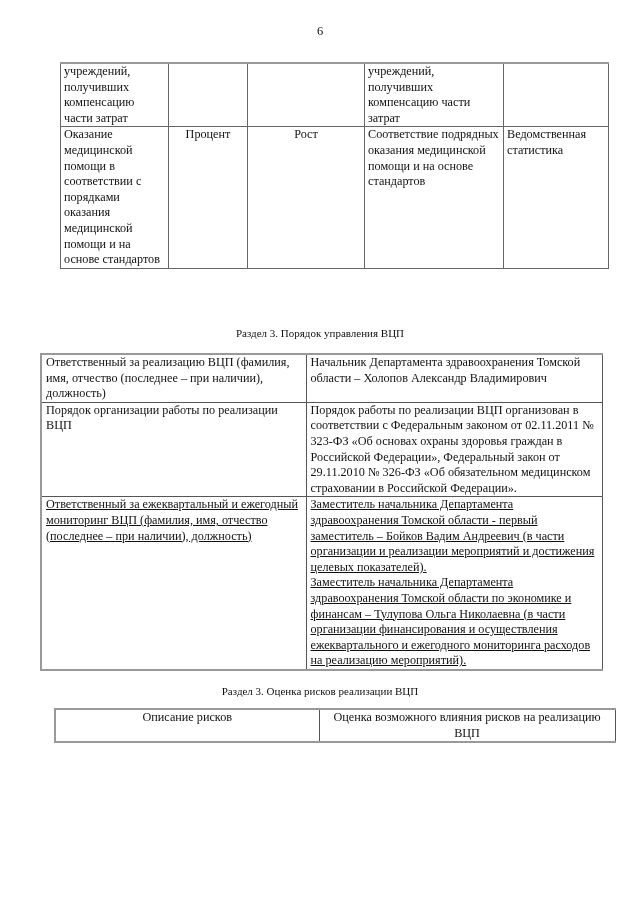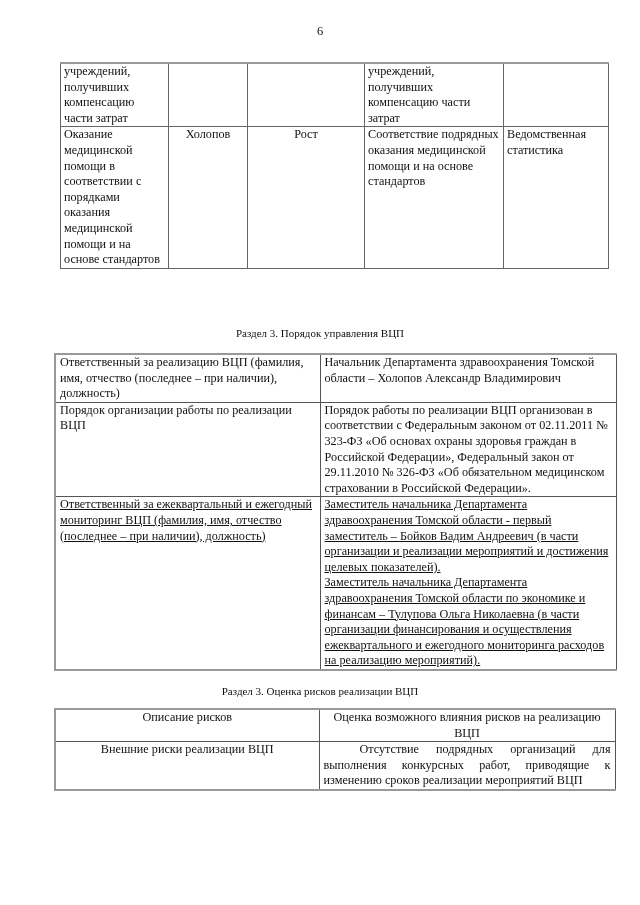--- a/index.html
+++ b/index.html
@@ -51,21 +51,21 @@
       left: 0;
       width: 640px;
       text-align: center;
       font-size: 11px;
     }
     #sec3 { top: 326px; }
     #sec4 { top: 684px; }
 
     
     #t2 {
-      left: 54px;
+      left: 40px;
       top: 353px;
       width: 561px;
     }
     #t2 td { padding: 0 4px; }
     #t2 tr:first-child td { border-top: 2px solid #999; }
     #t2 tr td:first-child { border-left: 2px solid #999; }
     #t2 tr:last-child td { border-bottom: 2px solid #999; text-decoration: underline; }
 
     
     #t3 {
@@ -100,21 +100,21 @@
   <tbody>
       <tr class="top">
     <td>учреждений, получивших компенсацию части затрат</td>
     <td class="c"></td>
     <td class="c"></td>
     <td>учреждений, получивших компенсацию части затрат</td>
     <td></td>
   </tr>
   <tr>
     <td>Оказание медицинской помощи в соответствии с порядками оказания медицинской помощи и на основе стандартов</td>
-    <td class="c">Холопов</td>
+    <td class="c">Процент</td>
     <td class="c">Рост</td>
     <td>Соответствие подрядных оказания медицинской помощи и на основе стандартов</td>
     <td>Ведомственная статистика</td>
   </tr>
 </tbody>
   </table>
 
 <div id="sec3" class="section-title">Раздел 3. Порядок управления ВЦП</div>
 
 <table id="t2">
@@ -146,18 +146,14 @@
 <table id="t3">
   <colgroup>
     <col style="width:264px">
     <col style="width:296px">
   </colgroup>
   <tbody>
       <tr>
     <td class="c">Описание рисков</td>
     <td class="c">Оценка возможного влияния рисков на реализацию ВЦП</td>
   </tr>
-  <tr>
-    <td class="c">Внешние риски реализации ВЦП</td>
-    <td class="j indent">Отсутствие подрядных организаций для выполнения конкурсных работ, приводящие к изменению сроков реализации мероприятий ВЦП</td>
-  </tr>
 </tbody>
   </table>
 
 </body></html>

